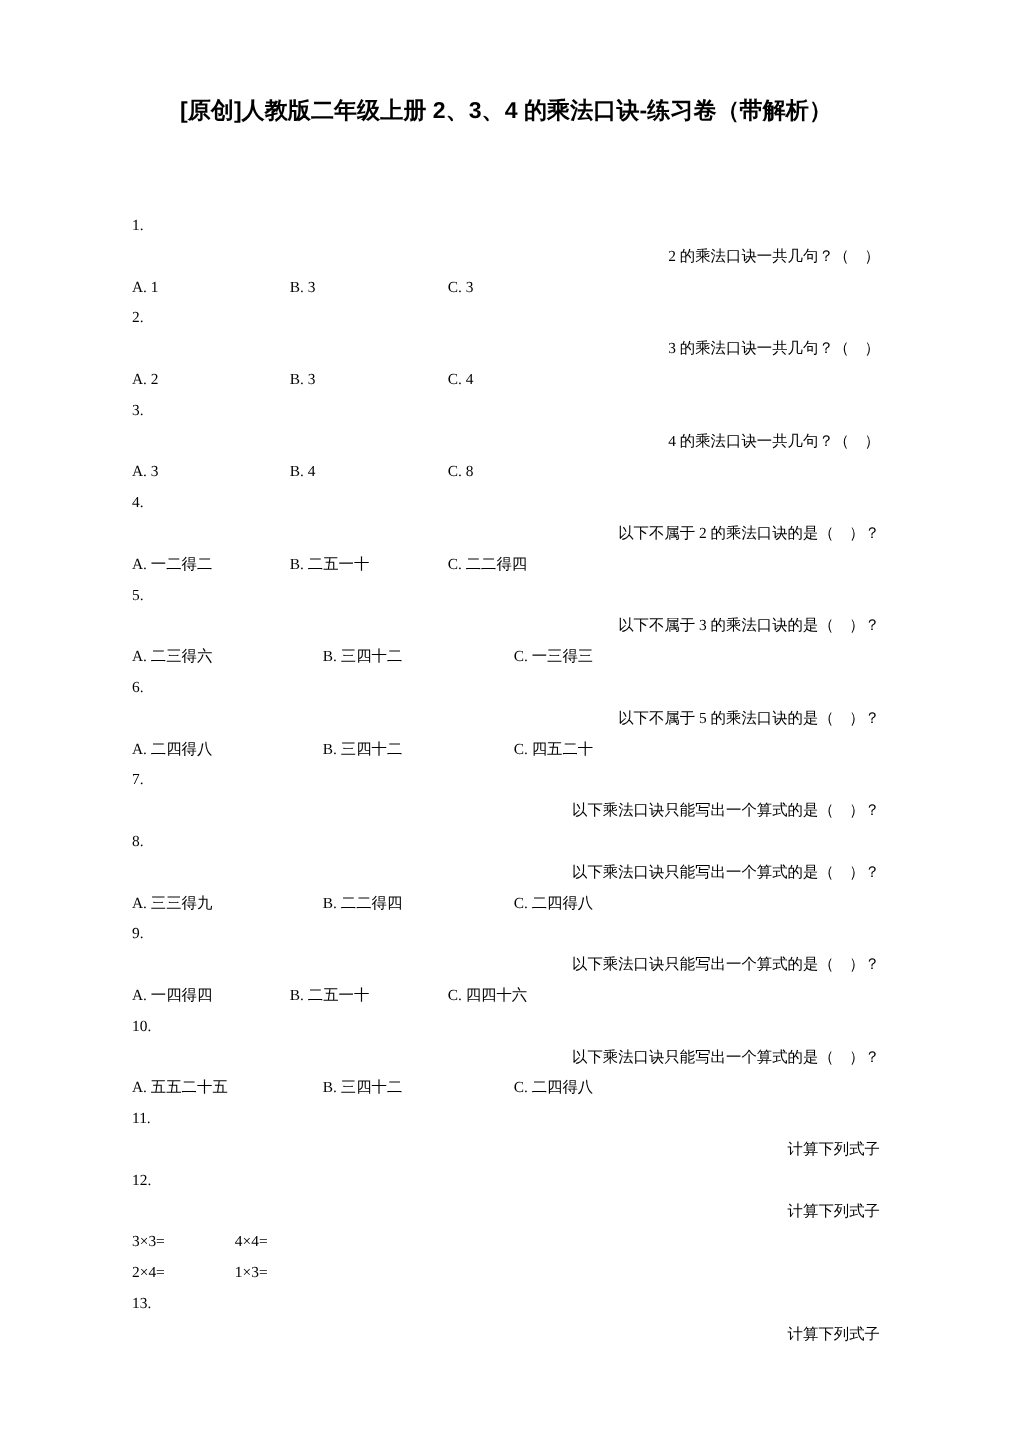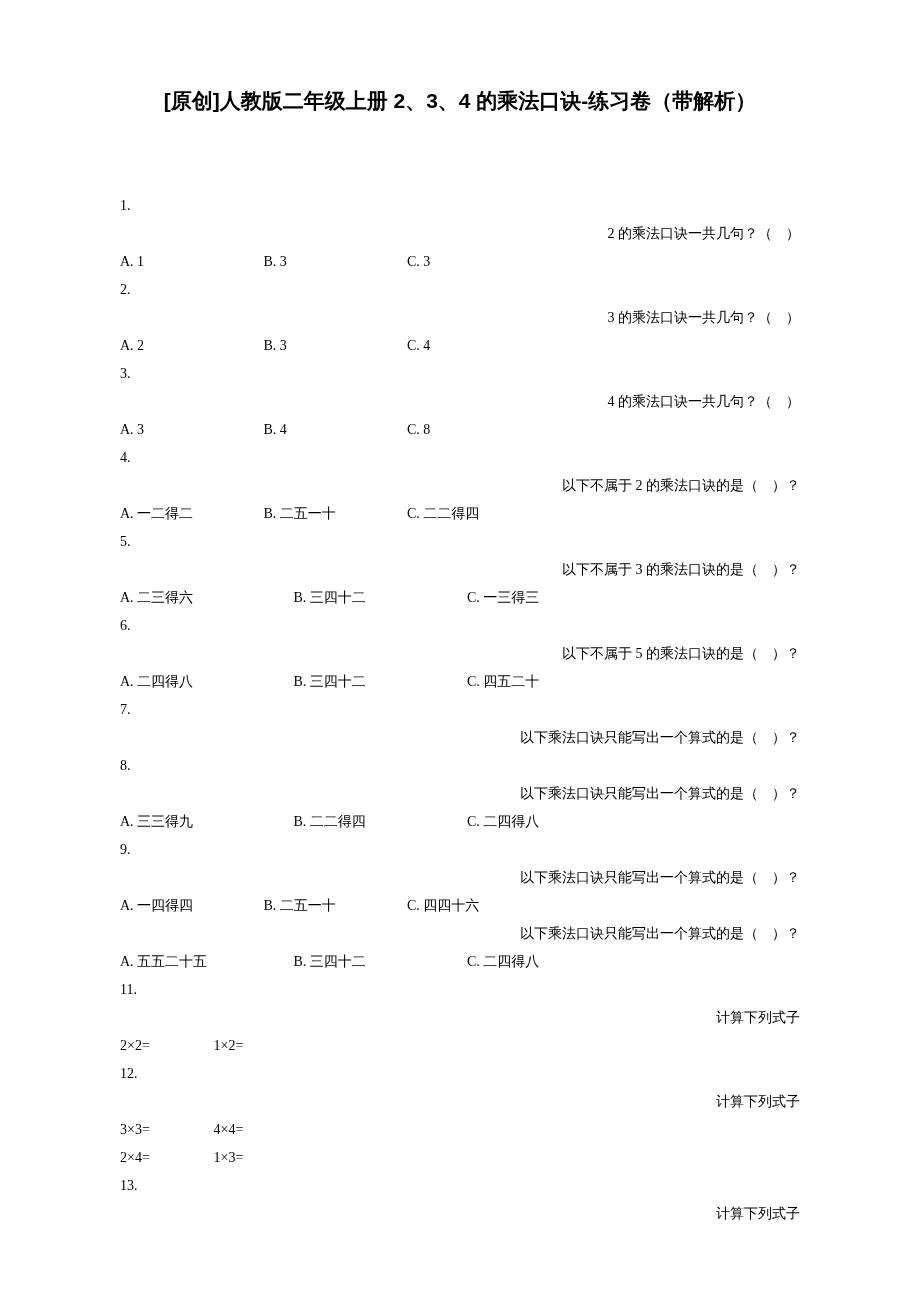--- a/index.html
+++ b/index.html
@@ -118,33 +118,30 @@
     </span>
 
     <span class="q-num">9.</span>
     <span class="q-text">以下乘法口诀只能写出一个算式的是（　）？</span>
     <span class="choices">
       <span class="choice">A. 一四得四</span>
       <span class="choice">B. 二五一十</span>
       <span class="choice">C. 四四十六</span>
     </span>
 
+    <span class="q-num">10.</span>
     <span class="q-text">以下乘法口诀只能写出一个算式的是（　）？</span>
     <span class="choices">
       <span class="choice wide">A. 五五二十五</span>
       <span class="choice wide">B.  三四十二</span>
       <span class="choice wide">C. 二四得八</span>
     </span>
 
     <span class="q-num">11.</span>
     <span class="q-text">计算下列式子</span>
-    <span class="calc-row">
-      <span class="calc-item">2×2=</span>
-      <span class="calc-item">1×2=</span>
-    </span>
 
     <span class="q-num">12.</span>
     <span class="q-text">计算下列式子</span>
     <span class="calc-row">
       <span class="calc-item">3×3=</span>
       <span class="calc-item">4×4=</span>
     </span>
     <span class="calc-row">
       <span class="calc-item">2×4=</span>
       <span class="calc-item">1×3=</span>

